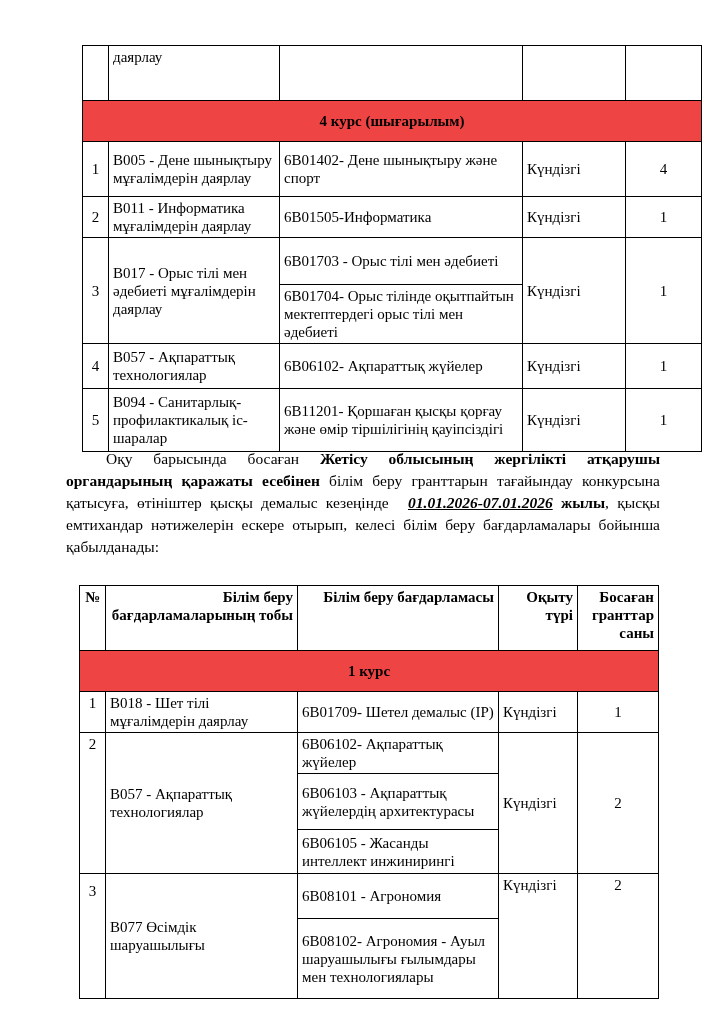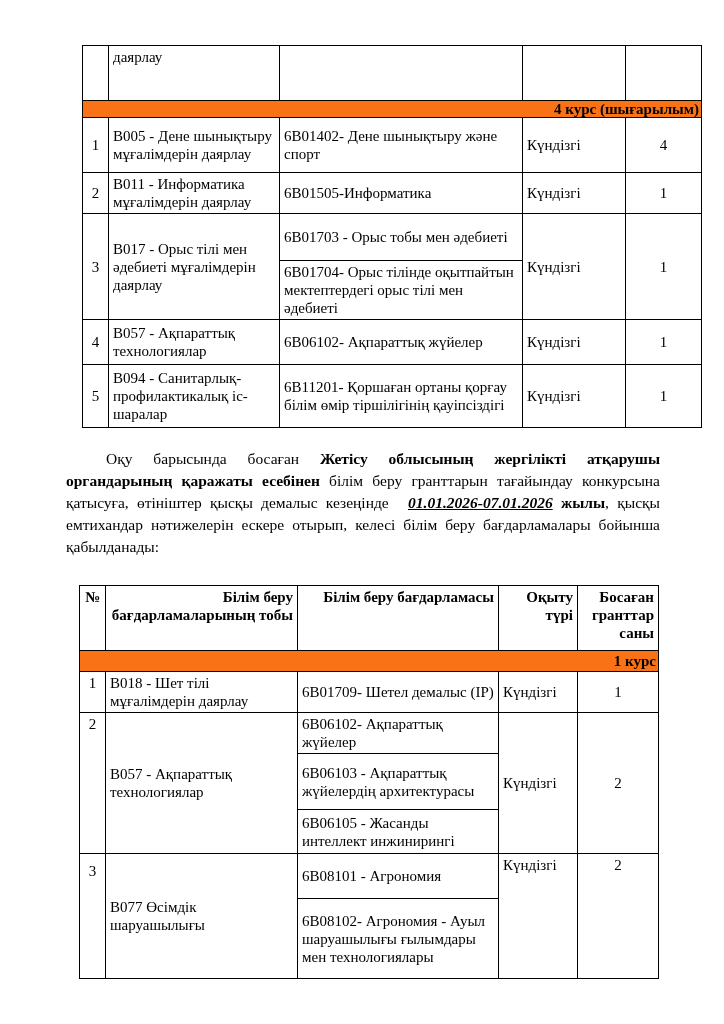--- a/index.html
+++ b/index.html
@@ -22,24 +22,24 @@
     vertical-align: middle;
     overflow: hidden;
     word-wrap: break-word;
   }
   .t1 { position: absolute; left: 58px; top: 45px; width: 619px; margin-left: 24px; }
   .t2 { position: absolute; left: 79px; top: 585px; width: 579px; }
   .c-num { text-align: center; }
   .c-grants { text-align: center; }
   .v-top { vertical-align: top; }
   .band td {
-    background: #f97316;
+    background: #ef4444;
     font-weight: bold;
-    text-align: right;
-    padding: 0 2px;
+    text-align: center;
+    padding: 12px 2px;
     line-height: 16px;
   }
   .t2 th { font-weight: bold; text-align: right; vertical-align: top; }
   .t2 th.c-num { text-align: center; }
   .para {
     position: absolute;
     left: 66px;
     top: 432px;
     width: 594px;
     font-size: 15.5px;
@@ -92,38 +92,38 @@
     <tr style="height:38px">
       <td class="c-num">2</td>
       <td>B011 - Информатика мұғалімдерін даярлау</td>
       <td>6B01505-Информатика</td>
       <td>Күндізгі</td>
       <td class="c-grants">1</td>
     </tr>
     <tr style="height:47px">
       <td class="c-num" rowspan="2">3</td>
       <td rowspan="2">B017 - Орыс тілі мен әдебиеті мұғалімдерін даярлау</td>
-      <td>6B01703 - Орыс тобы мен әдебиеті</td>
+      <td>6B01703 - Орыс тілі мен әдебиеті</td>
       <td rowspan="2">Күндізгі</td>
       <td class="c-grants" rowspan="2">1</td>
     </tr>
     <tr style="height:53px">
       <td>6B01704- Орыс тілінде оқытпайтын мектептердегі орыс тілі мен әдебиеті</td>
     </tr>
     <tr style="height:45px">
       <td class="c-num">4</td>
       <td>B057 - Ақпараттық технологиялар</td>
       <td>6B06102- Ақпараттық жүйелер</td>
       <td>Күндізгі</td>
       <td class="c-grants">1</td>
     </tr>
     <tr style="height:63px">
       <td class="c-num">5</td>
       <td>B094 - Санитарлық-профилактикалық іс-шаралар</td>
-      <td>6B11201- Қоршаған ортаны қорғау білім өмір тіршілігінің қауіпсіздігі</td>
+      <td>6B11201- Қоршаған қысқы қорғау және өмір тіршілігінің қауіпсіздігі</td>
       <td>Күндізгі</td>
       <td class="c-grants">1</td>
     </tr>
   </tbody>
     </table>
 
   <p class="para"><span>Оқу барысында босаған </span><b>Жетісу облысының жергілікті атқарушы органдарының  қаражаты есебінен</b><span>  білім беру гранттарын тағайындау конкурсына қатысуға, өтініштер қысқы демалыс кезеңінде </span><span class="date-u">01.01.2026-07.01.2026</span><b> жылы</b><span>, қысқы емтихандар нәтижелерін ескере отырып, келесі білім беру бағдарламалары бойынша қабылданады:</span></p>
 
 
   <table class="t2">

